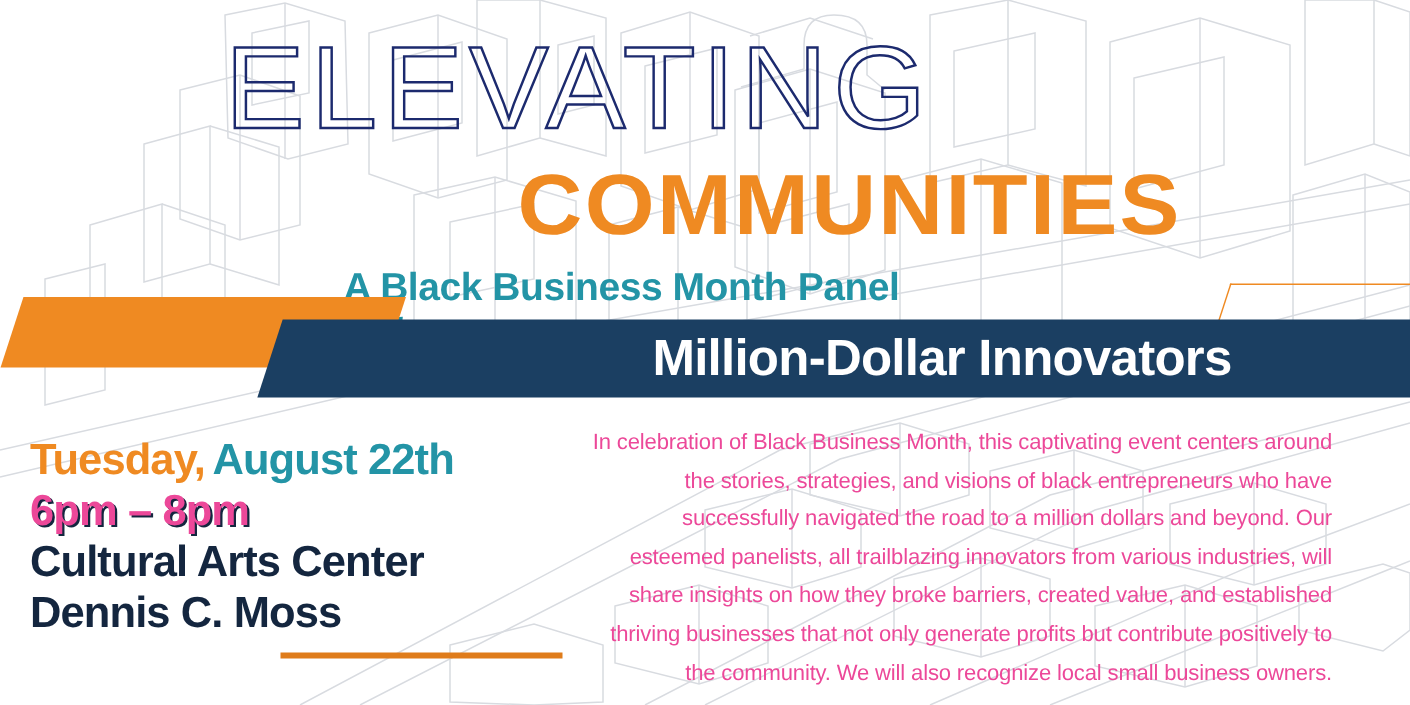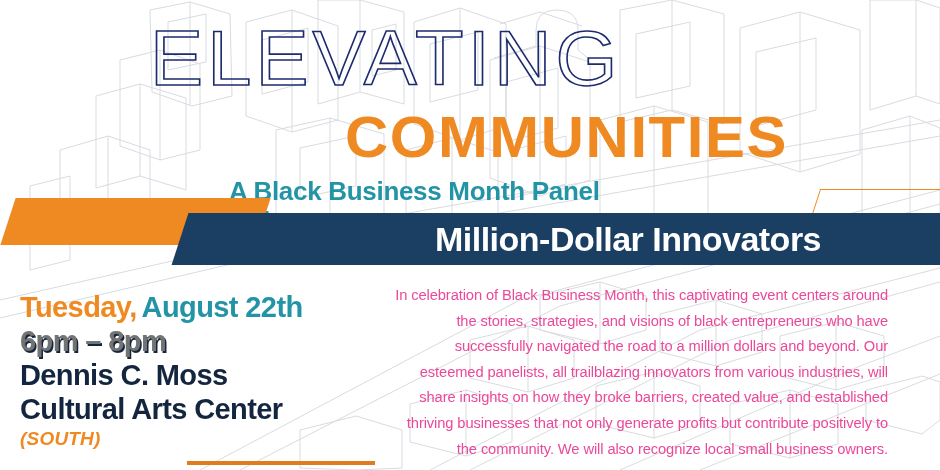--- a/index.html
+++ b/index.html
@@ -133,21 +133,21 @@
     font-weight:bold;
     letter-spacing:-0.6px;
     white-space:nowrap;
     line-height:34px;
   }
   #line-date { font-size:29px; }
   #date-day { color:#ef8a22; }
   #date-rest { color:#2394a6; margin-left:5px; }
   #line-time {
     font-size:29px;
-    color:#737373;
+    color:#ec4899;
     text-shadow:1.5px 1.5px 0 #14263f;
   }
   #line-venue1, #line-venue2 {
     font-size:29px;
     color:#14263f;
   }
   #line-south {
     font-size:19px;
     font-style:italic;
     font-weight:bold;
@@ -272,21 +272,20 @@
     <div id="orange-outline-shape"></div>
     <div id="navy-banner"></div>
     <div id="banner-title">Million-Dollar Innovators</div>
   </div>
 
   <div id="details-column">
     <div class="detail-line" id="line-date">
       <span id="date-day">Tuesday,</span><span id="date-rest">August 22th</span>
     </div>
     <div class="detail-line" id="line-time">6pm – 8pm</div>
+    <div class="detail-line" id="line-venue2">Cultural Arts Center</div>
     <div class="detail-line" id="line-venue1">Dennis C. Moss</div>
-    <div class="detail-line" id="line-venue2">Cultural Arts Center</div>
-    <div id="line-south">(SOUTH)</div>
     <div id="orange-rule"></div>
   </div>
 
   <div id="body-paragraph">In celebration of Black Business Month, this captivating event centers around the stories, strategies, and visions of black entrepreneurs who have successfully navigated the road to a million dollars and beyond. Our esteemed panelists, all trailblazing innovators from various industries, will share insights on how they broke barriers, created value, and established thriving businesses that not only generate profits but contribute positively to the community. We will also recognize local small business owners.</div>
 
 </div>
 
 </body></html>

